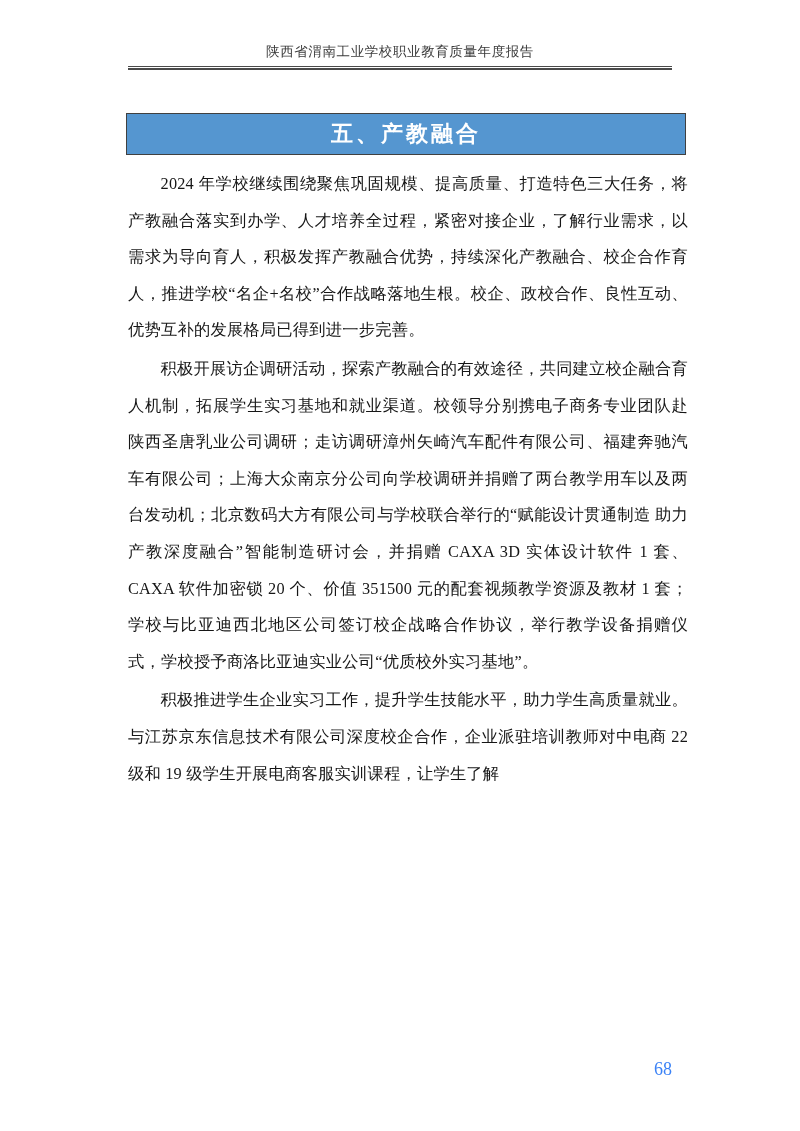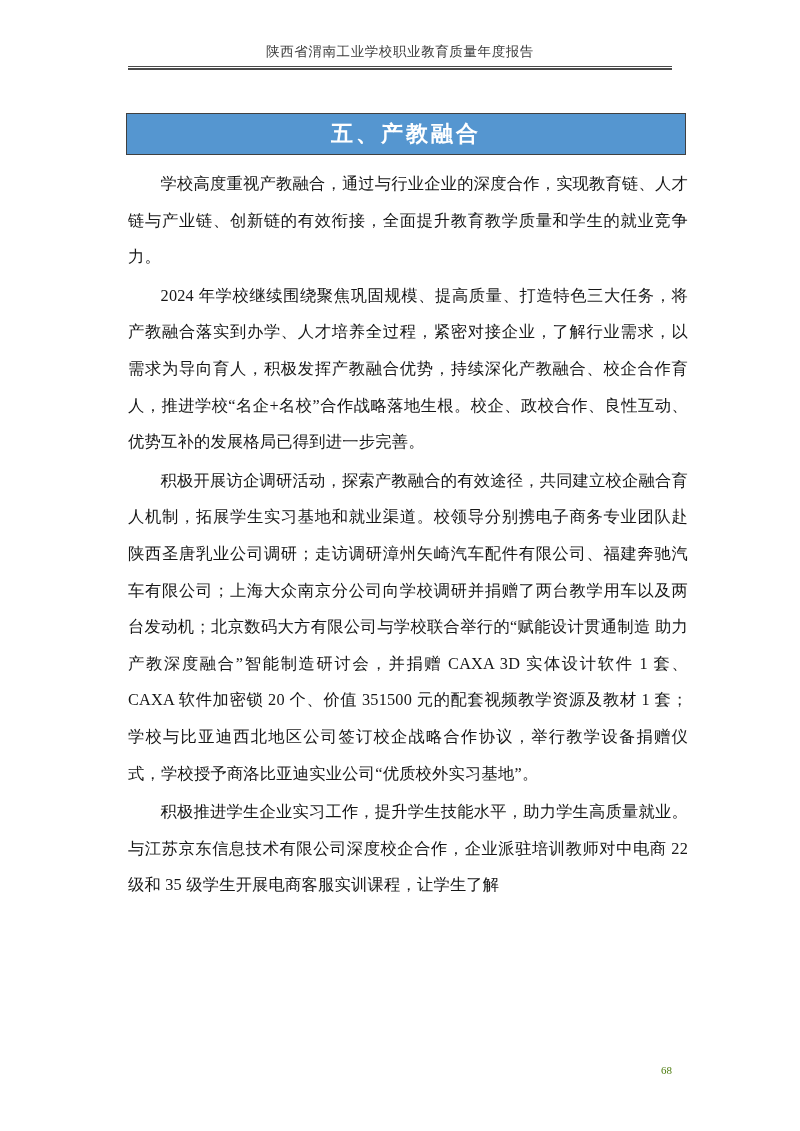--- a/index.html
+++ b/index.html
@@ -109,49 +109,48 @@
   .page-footer {
     position: absolute;
     left: 120px;
     right: 120px;
     top: 1060px;
     text-align: right;
   }
 
   .page-footer .page-number {
     font-family: "Liberation Serif", "DejaVu Serif", serif;
-    font-size: 11px;
-    color: #4d7c0f;
+    font-size: 18px;
+    color: #3b82f6;
     line-height: 1;
   }
 </style>
 </head>
 <body>
 
 <div class="page">
 
   <div class="page-header">
     <div class="header-title">陕西省渭南工业学校职业教育质量年度报告</div>
     <div class="header-rule"></div>
   </div>
 
   <div class="section-banner">
     <span class="banner-text">五、产教融合</span>
   </div>
 
   <div class="content">
 
-    <p class="body-par">学校高度重视产教融合，通过与行业企业的深度合作，实现教育链、人才链与产业链、创新链的有效衔接，全面提升教育教学质量和学生的就业竞争力。</p>
 
 
     <p class="body-par">2024 年学校继续围绕聚焦巩固规模、提高质量、打造特色三大任务，将产教融合落实到办学、人才培养全过程，紧密对接企业，了解行业需求，以需求为导向育人，积极发挥产教融合优势，持续深化产教融合、校企合作育人，推进学校“名企+名校”合作战略落地生根。校企、政校合作、良性互动、优势互补的发展格局已得到进一步完善。</p>
 
     <p class="body-par">积极开展访企调研活动，探索产教融合的有效途径，共同建立校企融合育人机制，拓展学生实习基地和就业渠道。校领导分别携电子商务专业团队赴陕西圣唐乳业公司调研；走访调研漳州矢崎汽车配件有限公司、福建奔驰汽车有限公司；上海大众南京分公司向学校调研并捐赠了两台教学用车以及两台发动机；北京数码大方有限公司与学校联合举行的“赋能设计贯通制造 助力产教深度融合”智能制造研讨会，并捐赠 CAXA 3D 实体设计软件 1 套、CAXA 软件加密锁 20 个、价值 351500 元的配套视频教学资源及教材 1 套；学校与比亚迪西北地区公司签订校企战略合作协议，举行教学设备捐赠仪式，学校授予商洛比亚迪实业公司“优质校外实习基地”。</p>
 
-    <p class="body-par">积极推进学生企业实习工作，提升学生技能水平，助力学生高质量就业。与江苏京东信息技术有限公司深度校企合作，企业派驻培训教师对中电商 22 级和 35 级学生开展电商客服实训课程，让学生了解</p>
+    <p class="body-par">积极推进学生企业实习工作，提升学生技能水平，助力学生高质量就业。与江苏京东信息技术有限公司深度校企合作，企业派驻培训教师对中电商 22 级和 19 级学生开展电商客服实训课程，让学生了解</p>
 
   </div>
 
   <div class="page-footer">
     <span class="page-number">68</span>
   </div>
 
 </div>
 
 </body></html>

